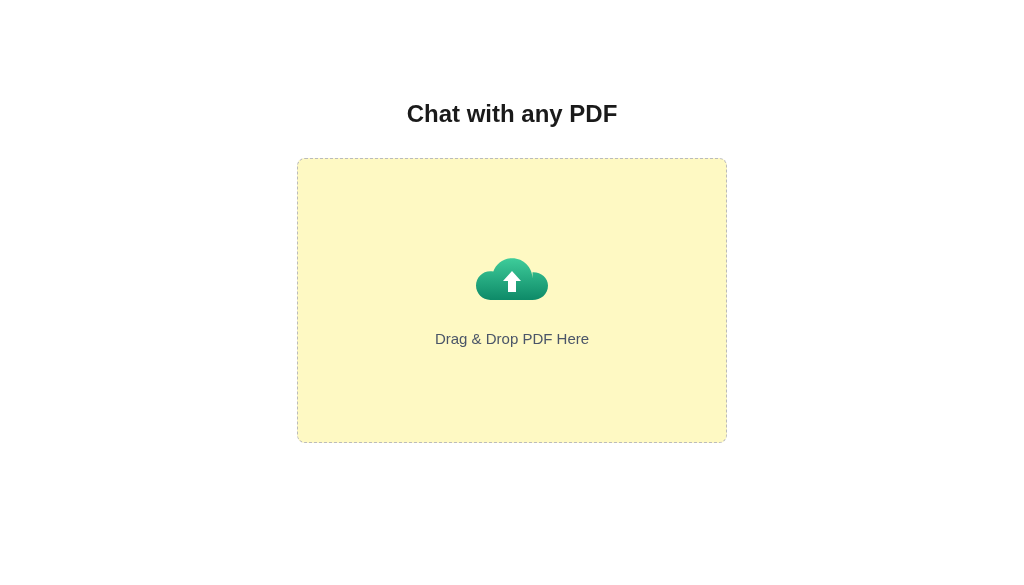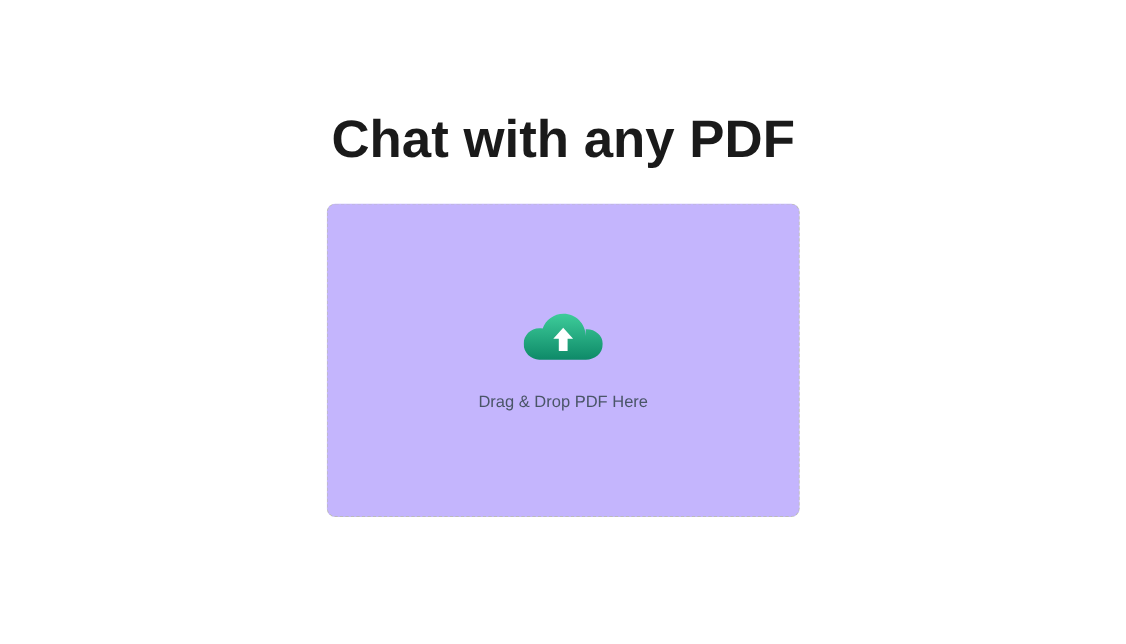--- a/index.html
+++ b/index.html
@@ -11,35 +11,35 @@
       font-family: 'Segoe UI', Tahoma, Geneva, Verdana, sans-serif;
       width: 1024px;
       height: 585px;
       background: #ffffff;
       display: flex;
       flex-direction: column;
       align-items: center;
       padding-top: 100px;
     }
     .title {
-      font-size: 48px;
+      font-size: 24px;
       font-weight: 700;
       color: #1a1a1a;
       margin-bottom: 30px;
     }
     .dropzone {
       width: 430px;
       height: 285px;
       border: 1px dashed #bbb;
       border-radius: 8px;
       position: relative;
       display: flex;
       flex-direction: column;
       align-items: center;
-      background: #c4b5fd;
+      background: #fef9c3;
     }
     .dropzone-center {
       flex: 1;
       display: flex;
       flex-direction: column;
       align-items: center;
       justify-content: center;
       width: 100%;
       cursor: pointer;
     }

